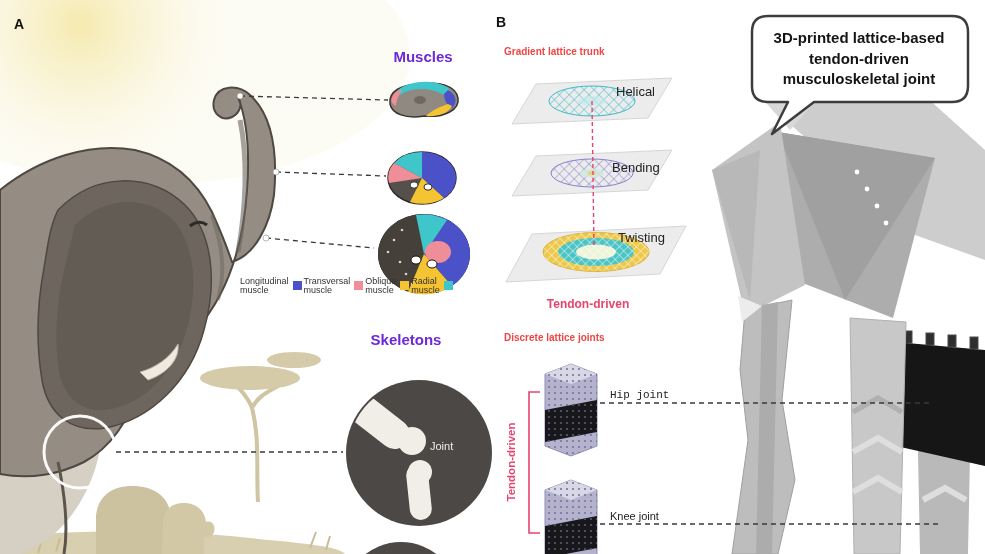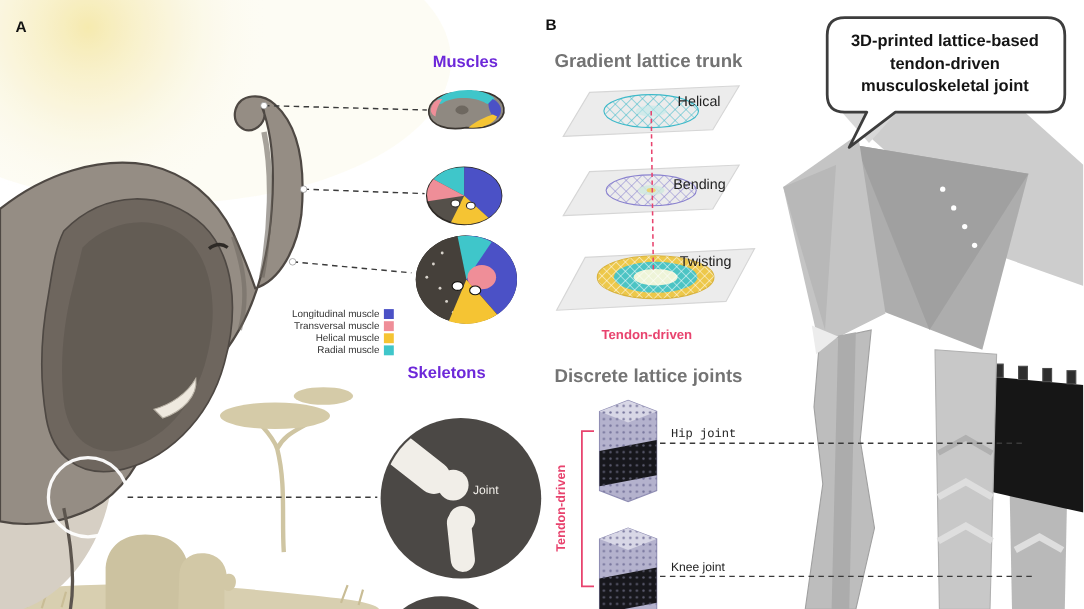--- a/index.html
+++ b/index.html
@@ -4,27 +4,27 @@
 <style>
   html,body{margin:0;padding:0;background:#ffffff;}
   .figure{
     position:relative;width:985px;height:554px;background:#fff;overflow:hidden;
     font-family:"Liberation Sans",sans-serif;color:#1a1a1a;
   }
   .figure svg{position:absolute;left:0;top:0;}
   .abs{position:absolute;}
   .panel-label{font-weight:bold;font-size:14px;color:#111;}
   .section-title{font-weight:bold;font-size:15px;color:#6d28d9;text-align:center;}
-  .sub-title{font-weight:bold;font-size:17px;color:#737373;}
+  .sub-title{font-weight:bold;font-size:10px;color:#ef4444;}
   .layer-label{font-size:13px;color:#222;}
   .joint-line-label{font-size:11px;color:#222;}
   .joint-label{font-size:11px;color:#f0ede8;}
   .accent{font-weight:bold;}
   .tendon-trunk{font-size:12px;text-align:center;}
-  .legend{left:240px;top:281px;width:118px;display:flex;flex-direction:column;gap:2px;}
+  .legend{left:240px;top:281px;width:118px;display:flex;flex-direction:row;gap:2px;}
   .legend-row{display:flex;align-items:center;justify-content:flex-end;gap:4px;font-size:9px;color:#333;height:9px;line-height:9px;}
   .swatch{width:9px;height:9px;display:inline-block;flex:0 0 auto;}
   .callout-text{left:754px;top:28px;width:210px;text-align:center;font-weight:bold;font-size:15px;line-height:1.38;color:#141414;}
   .vtext{left:451px;top:456px;width:120px;text-align:center;font-weight:bold;font-size:11.5px;transform:rotate(-90deg);}
 </style>
 </head>
 <body>
 
 <div class="figure">
 
@@ -245,21 +245,21 @@
   <div class="abs legend">
     <div class="legend-row">
       <span>Longitudinal muscle</span>
       <span class="swatch" style="background-color: rgb(75, 81, 198);"></span>
     </div>
     <div class="legend-row">
       <span>Transversal muscle</span>
       <span class="swatch" style="background-color: rgb(239, 142, 152);"></span>
     </div>
     <div class="legend-row">
-      <span>Helical muscle</span>
+      <span>Oblique muscle</span>
       <span class="swatch" style="background-color: rgb(245, 196, 51);"></span>
     </div>
     <div class="legend-row">
       <span>Radial muscle</span>
       <span class="swatch" style="background-color: rgb(63, 198, 202);"></span>
     </div>
   </div>
 
   <div class="abs section-title" style="left:356px;top:331px;width:100px;">Skeletons</div>
   <div class="abs joint-label" style="left:430px;top:440px;">Joint</div>

